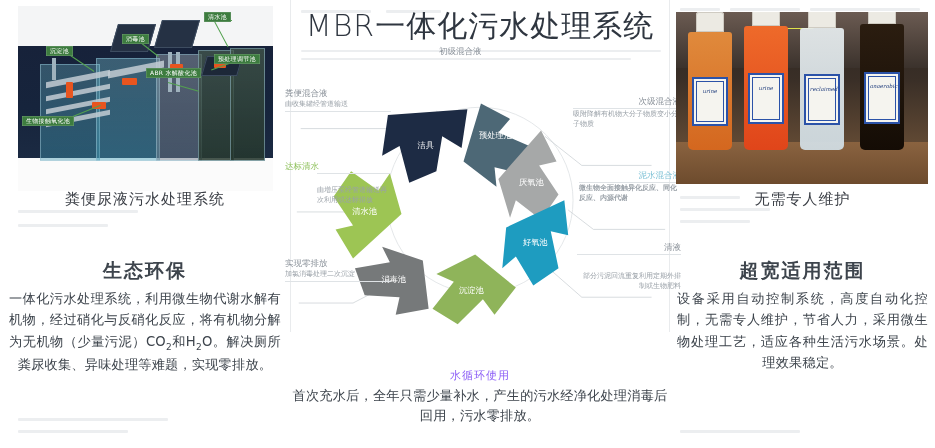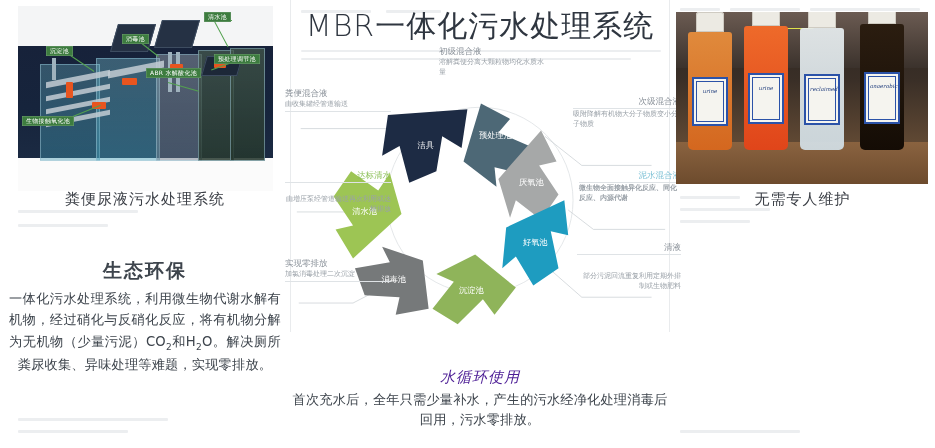--- a/index.html
+++ b/index.html
@@ -78,21 +78,21 @@
 
   .ann{position:absolute;font-size:7px;color:#8e959c;line-height:1.35;}
   .ann .h{font-size:8.5px;display:block;margin-bottom:1px;color:#8a9199;}
   .ann .d{display:block;color:#9aa1a8;}
   .ann.r{text-align:left;}
   .ann.l{text-align:left;}
   .ann.green .h{color:#8bbf57;}
   .ann.blue .h{color:#7fc2d6;}
 
   .cap-center{position:absolute;left:0;top:368px;width:100%;text-align:center;}
-  .cap-center .h{font-size:15px;color:#4c1d95;letter-spacing:1px;display:block;margin-bottom:3px;font-style:italic;}
+  .cap-center .h{font-size:11px;color:#8b5cf6;letter-spacing:1px;display:block;margin-bottom:3px;}
   .cap-center .p{font-size:13.2px;color:#3d444c;line-height:1.55;display:block;letter-spacing:.2px;}
 
   
   .panel-right{position:relative;width:265px;flex:0 0 265px;height:448px;}
   .photo{position:absolute;left:6px;top:12px;width:252px;height:172px;
       background:linear-gradient(180deg,#2a2420 0%,#3a2f27 40%,#7a5a3c 100%);
       overflow:hidden;}
   .photo .tabletop{position:absolute;left:0;bottom:0;width:100%;height:42px;
       background:linear-gradient(180deg,#8a6340,#6d4b2d);}
   .photo .backwall{position:absolute;left:0;top:0;width:100%;height:56px;
@@ -230,21 +230,20 @@
           <text x="106" y="224" font-size="8.5" fill="#ffffff" text-anchor="middle">消毒池</text>
 
           <path d="M64,200 L46,170 L64,166 L44,136 L62,110 L90,130 L102,112 L114,154 Z" fill="#9dc554"></path>
           <text x="76" y="154" font-size="8.5" fill="#ffffff" text-anchor="middle">清水池</text>
         </g>
       </svg>
 
       
       <div class="ann l" style="left:148px;top:-14px;width:110px;">
         <span class="h">初级混合液</span>
-        <span class="d">溶解粪便分离大颗粒物均化水质水量</span>
       </div>
 
       <div class="ann r" style="left:282px;top:36px;width:108px;text-align:right;">
         <span class="h">次级混合液</span>
         <span class="d" style="text-align:left;display:block;border-top:.8px solid #dfe3e6;padding-top:1px;">吸附降解有机物大分子物质变小分子物质</span>
       </div>
 
       <div class="ann r blue" style="left:288px;top:110px;width:102px;text-align:right;">
         <span class="h">泥水混合液</span>
         <span class="d" style="text-align:left;display:block;border-top:.8px solid #dfe3e6;padding-top:1px;font-weight:bold;">微生物全面接触异化反应、同化反应、内源代谢</span>
@@ -253,23 +252,23 @@
       <div class="ann r" style="left:286px;top:182px;width:104px;text-align:right;">
         <span class="h">清液</span>
         <span class="d" style="text-align:right;display:block;border-top:.8px solid #dfe3e6;padding-top:17px;">部分污泥回流重复利用定期外排制或生物肥料</span>
       </div>
 
       <div class="ann l" style="left:-6px;top:28px;width:106px;">
         <span class="h">粪便混合液</span>
         <span class="d" style="border-bottom:.8px solid #dfe3e6;display:block;padding-bottom:1px;">由收集罐经管道输送</span>
       </div>
 
-      <div class="ann l green" style="left:-6px;top:110px;width:106px;text-align:right;">
+      <div class="ann l green" style="left:-6px;top:101px;width:106px;">
         <span class="h">达标清水</span>
-        <span class="d" style="border-top:.8px solid #dfe3e6;display:block;padding-top:12px;">由增压泵经管道输送再次利用或达标排放</span>
+        <span class="d" style="border-top:.8px solid #dfe3e6;display:block;padding-top:12px;margin-left:32px;">由增压泵经管道输送再次利用或达标排放</span>
       </div>
 
       <div class="ann l" style="left:-6px;top:198px;width:106px;">
         <span class="h">实现零排放</span>
         <span class="d" style="border-bottom:.8px solid #dfe3e6;display:block;padding-bottom:1px;">加氯消毒处理二次沉淀</span>
       </div>
     </div>
 
     <div class="cap-center">
       <span class="h">水循环使用</span>
@@ -314,15 +313,19 @@
       <div class="bottle b4">
         <div class="cap"></div>
         <div class="lbl">
           <span>anaerobic</span>
         </div>
       </div>
     </div>
 
     <div class="cap-right">无需专人维护</div>
 
+    <div class="feature ft-right">
+      <h3>超宽适用范围</h3>
+      <p>设备采用自动控制系统，高度自动化控制，无需专人维护，节省人力，采用微生物处理工艺，适应各种生活污水场景。处理效果稳定。</p>
+    </div>
   </div>
 
 </div>
 
 </body></html>

